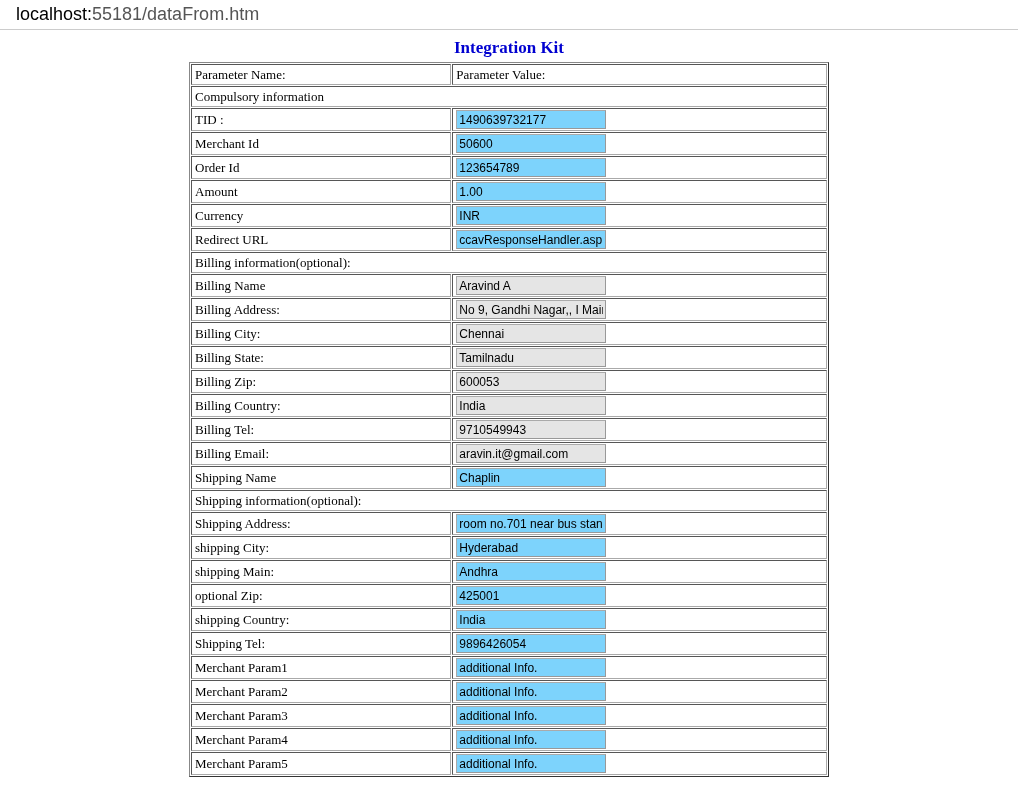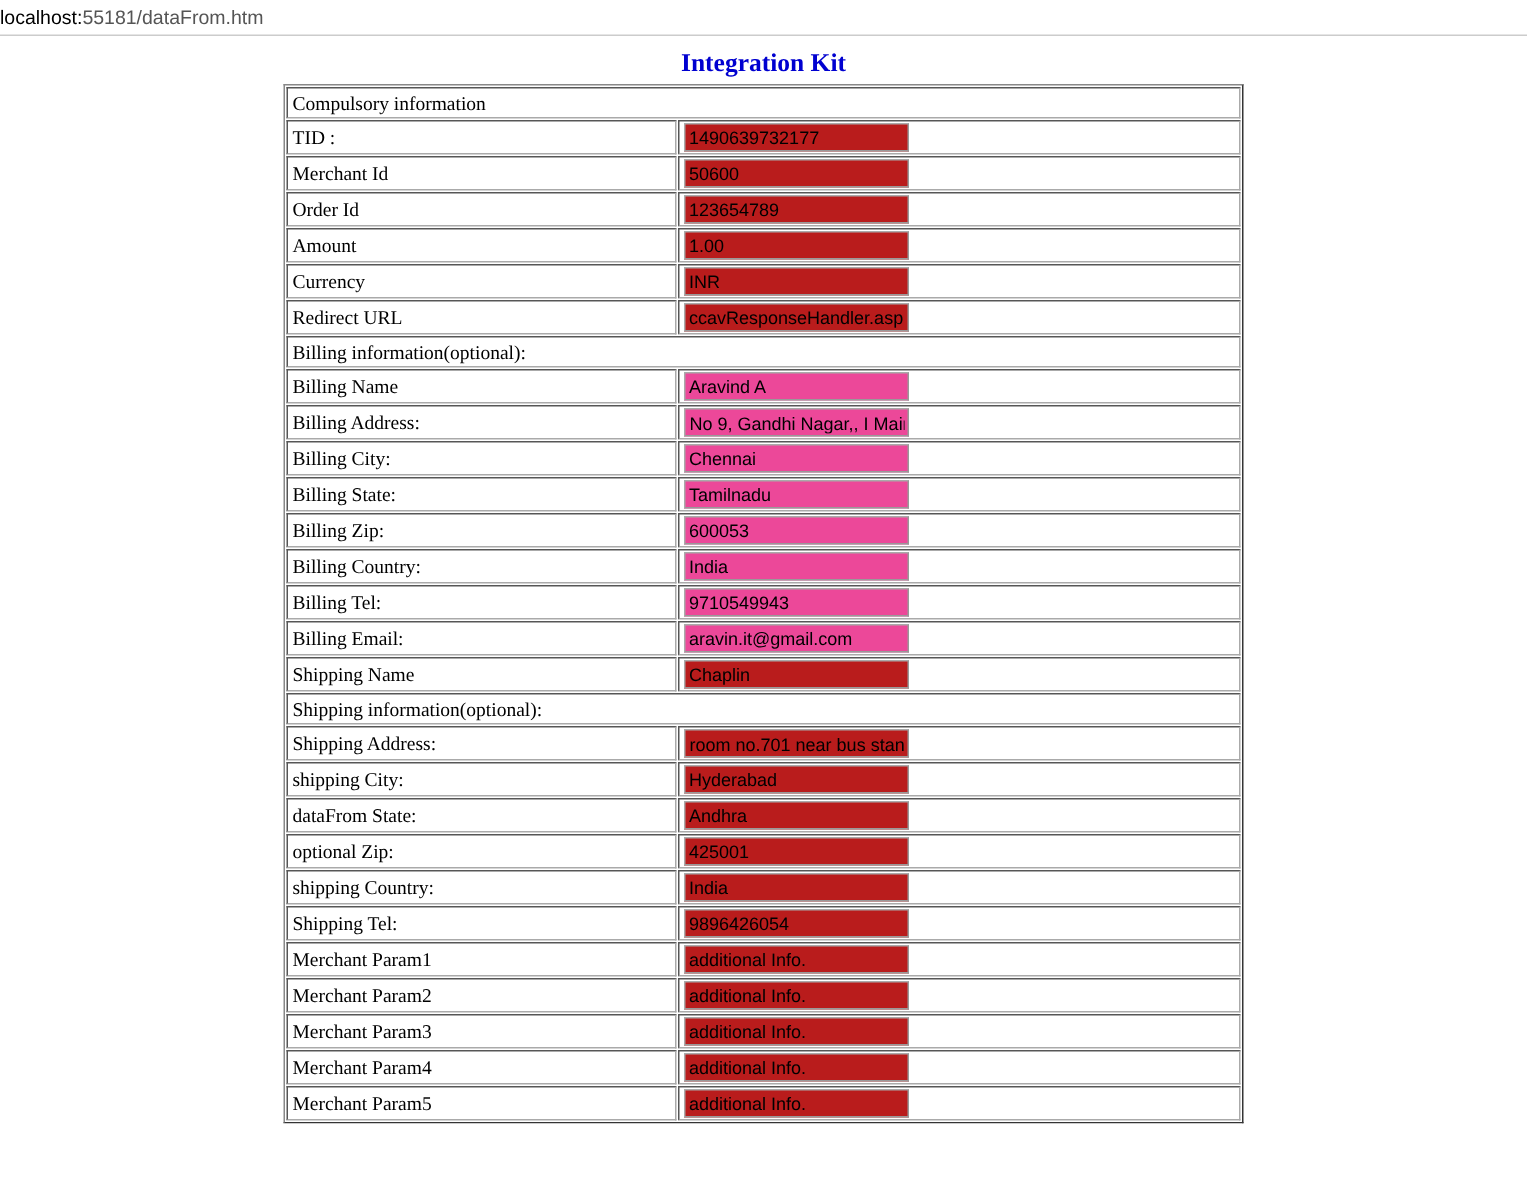--- a/index.html
+++ b/index.html
@@ -3,23 +3,23 @@
   <meta charset="utf-8">
   <style>
     * { box-sizing: border-box; margin: 0; padding: 0; }
     body {
       font-family: "Times New Roman", serif;
       font-size: 13px;
       background: #fff;
       color: #000;
     }
     .url-bar {
-      padding: 4px 0;
+      padding: 4px 16px;
       font-family: Arial, sans-serif;
-      font-size: 13px;
+      font-size: 18px;
       color: #555;
       border-bottom: 1px solid #ccc;
     }
     .url-bar .host { color: #000; }
     .container {
       width: 640px;
       margin: 8px auto 0;
     }
     .title {
       text-align: center;
@@ -50,38 +50,42 @@
     }
     input[type="text"] {
       font-family: Arial, sans-serif;
       font-size: 12px;
       padding: 1px 2px;
       border: 1px solid #999;
       border-top-color: #aaa;
       border-left-color: #aaa;
       width: 150px;
       height: 19px;
-      background: #b91c1c;
+      background: #7dd3fc;
     }
     input.highlight {
-      background: #ec4899;
+      background: #e5e5e5;
     }
   </style>
 </head>
 <body>
 
 <div class="url-bar">
   <span class="host">localhost:</span><span>55181/dataFrom.htm</span>
 </div>
 
 <div class="container">
   <div class="title">Integration Kit</div>
 
   <table class="form-table">
     <tbody>
+        <tr>
+      <td class="label-col">Parameter Name:</td>
+      <td class="value-col">Parameter Value:</td>
+    </tr>
 
     <tr>
           <td colspan="2" class="section-header">Compulsory information</td>
         </tr>
 
     <tr>
       <td class="label-col">TID :</td>
       <td class="value-col"><input type="text" value="1490639732177" style=""></td>
     </tr>
     <tr>
@@ -152,21 +156,21 @@
         </tr>
     <tr>
       <td class="label-col">Shipping Address:</td>
       <td class="value-col"><input type="text" value="room no.701 near bus stand" style=""></td>
     </tr>
     <tr>
       <td class="label-col">shipping City:</td>
       <td class="value-col"><input type="text" value="Hyderabad" style=""></td>
     </tr>
     <tr>
-      <td class="label-col">dataFrom State:</td>
+      <td class="label-col">shipping Main:</td>
       <td class="value-col"><input type="text" value="Andhra" style=""></td>
     </tr>
     <tr>
       <td class="label-col">optional Zip:</td>
       <td class="value-col"><input type="text" value="425001" style=""></td>
     </tr>
     <tr>
       <td class="label-col">shipping Country:</td>
       <td class="value-col"><input type="text" value="India" style=""></td>
     </tr>

